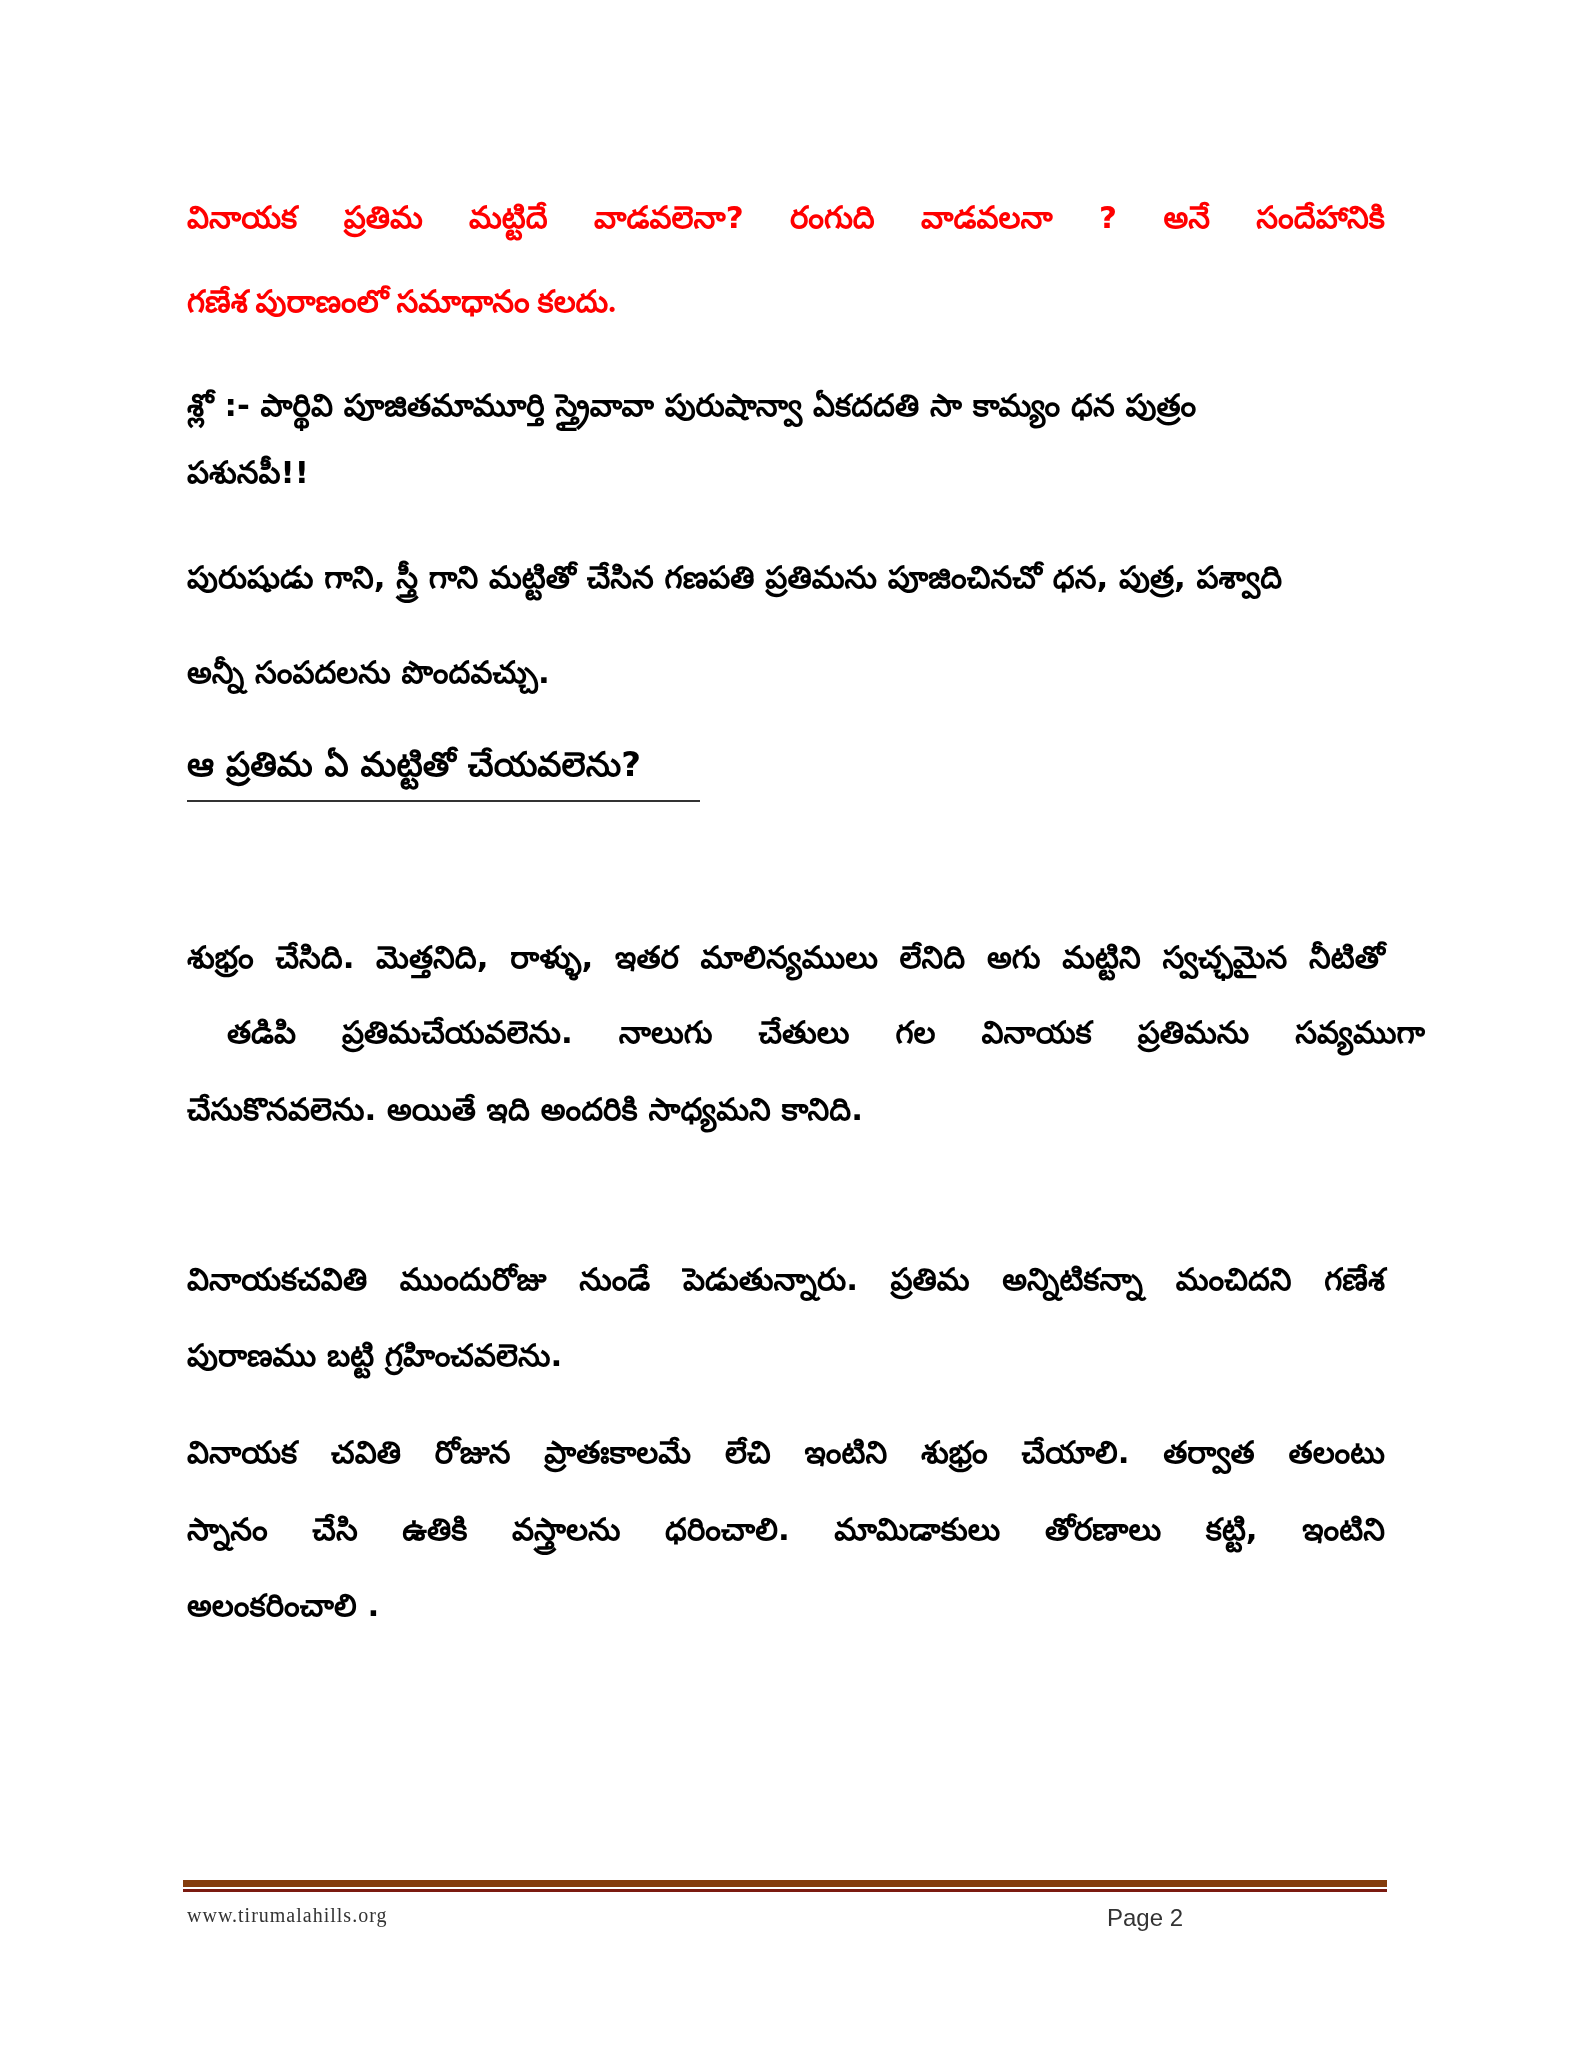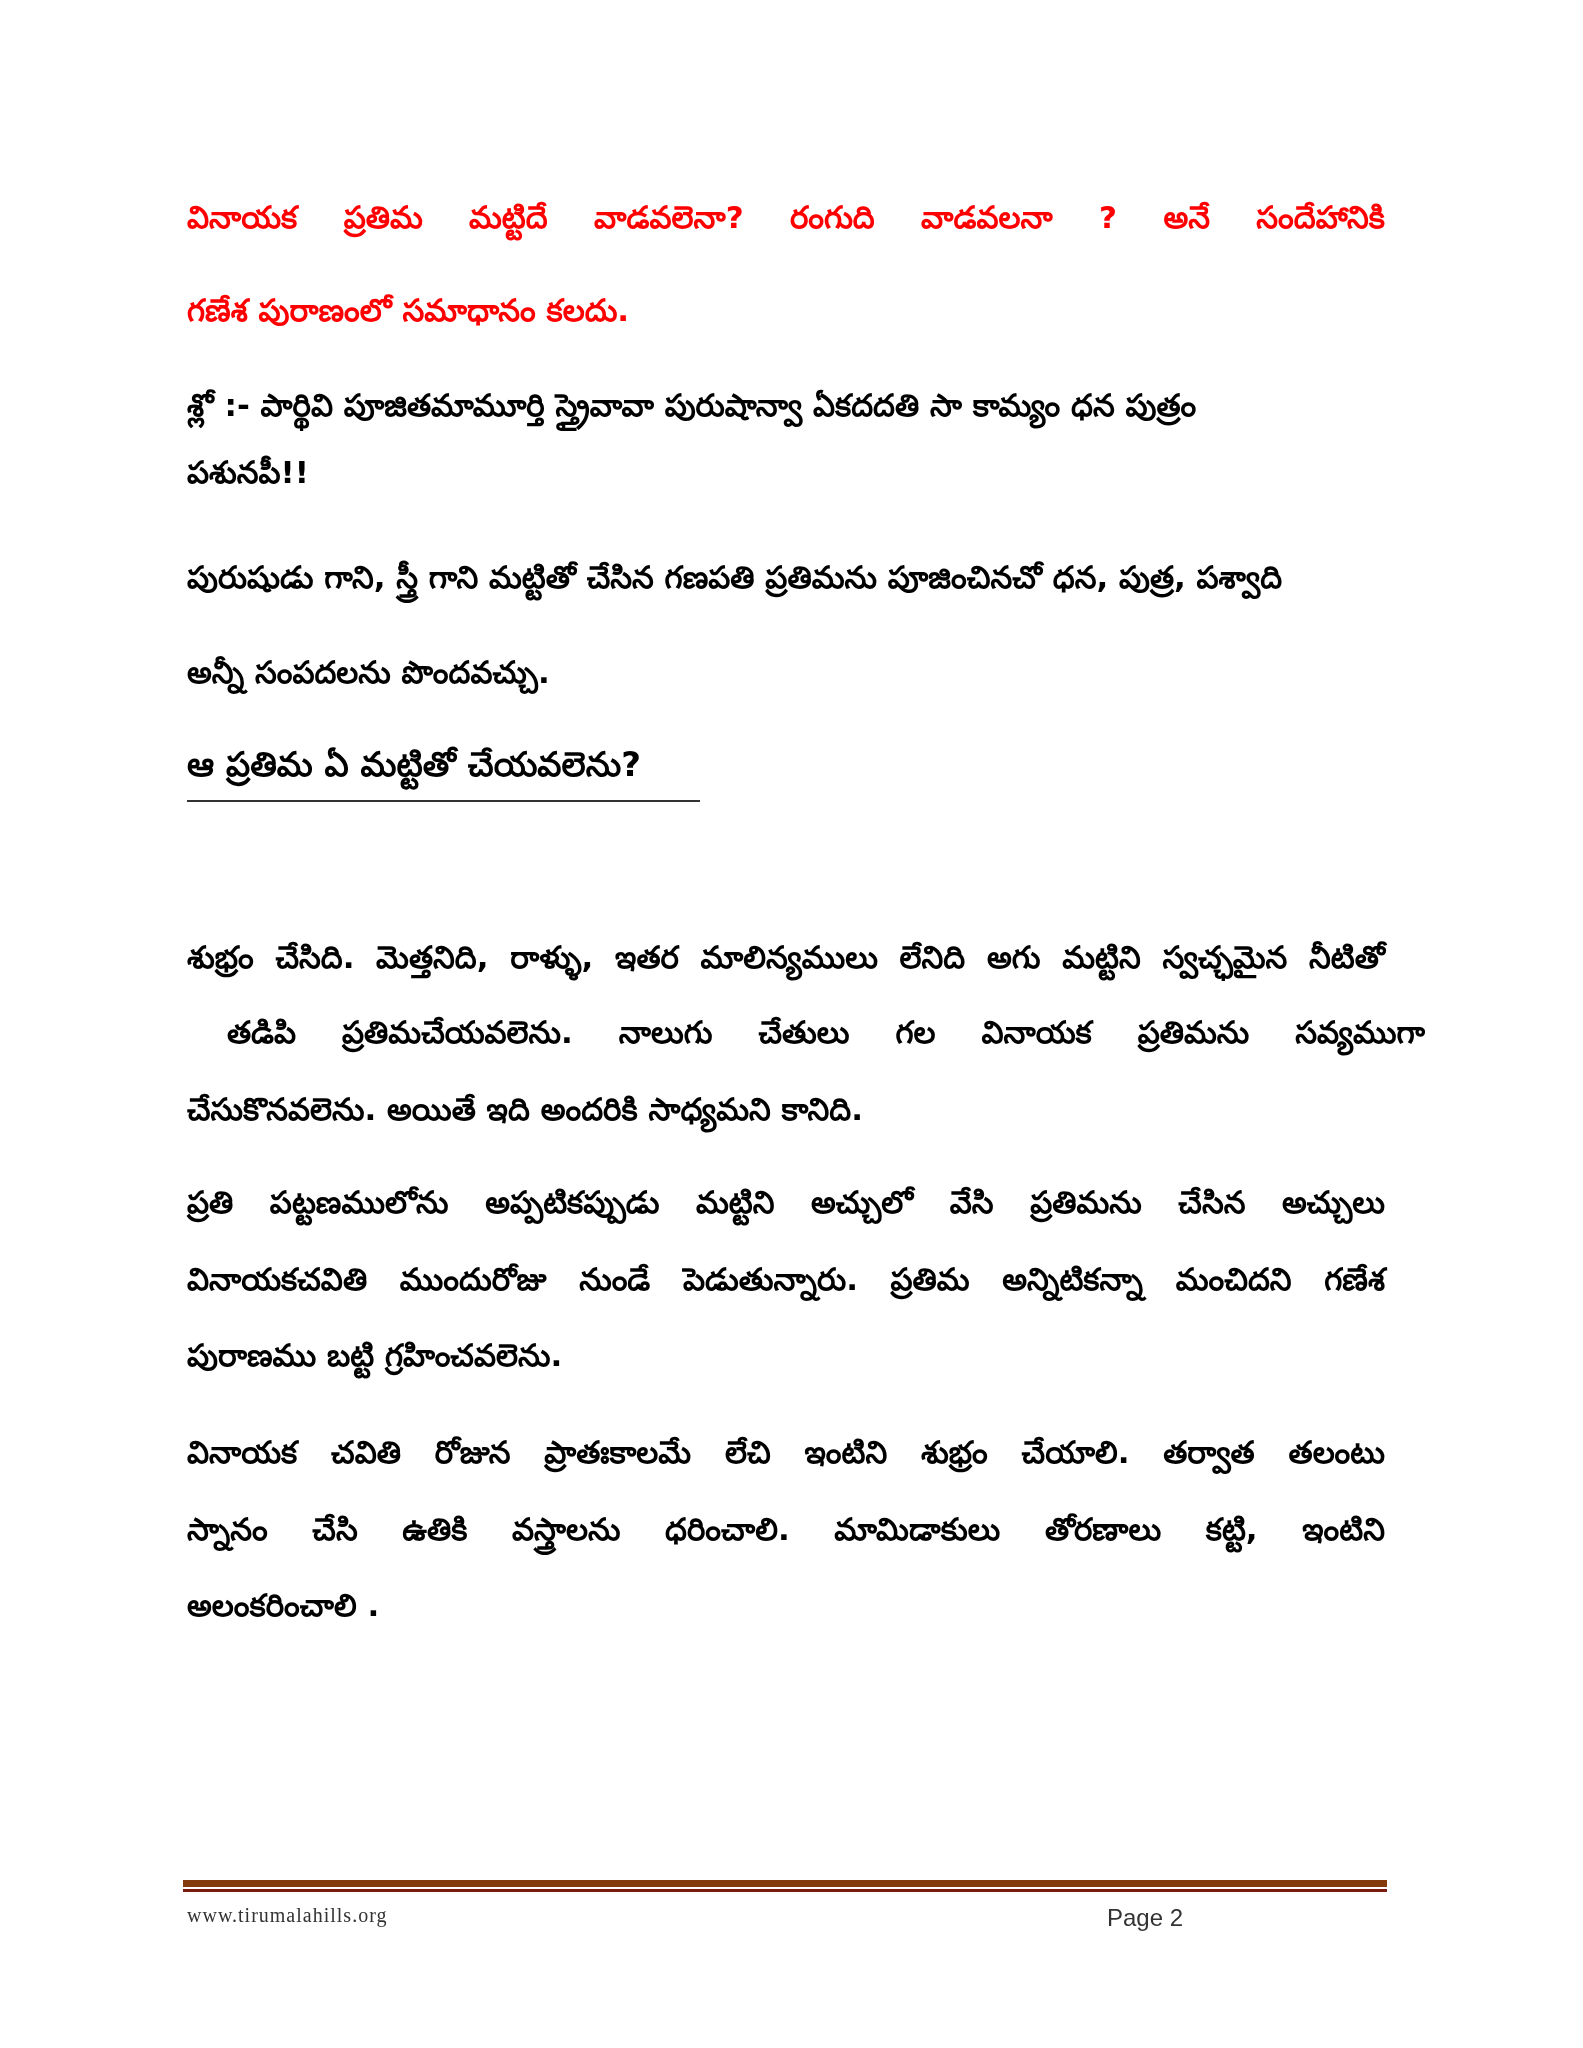--- a/index.html
+++ b/index.html
@@ -92,37 +92,36 @@
     font-size: 24px;
     color: #333333;
   }
 </style>
 </head>
 <body>
 
 <div class="page">
 
   <div class="line justify red bold" style="top:195px;">వినాయక ప్రతిమ మట్టిదే వాడవలెనా? రంగుది వాడవలనా ? అనే సందేహానికి</div>
-  <div class="line red bold" style="top:288px;">గణేశ పురాణంలో సమాధానం కలదు.</div>
+  <div class="line red bold" style="top:280px;font-family:Liberation Serif, serif;">గణేశ పురాణంలో సమాధానం కలదు.</div>
 
   <div class="line bold" style="top:383px;">శ్లో :- పార్థివి పూజితమామూర్తి స్త్రైవావా పురుషాన్వా ఏకదదతి సా కామ్యం ధన పుత్రం</div>
   <div class="line bold" style="top:450px;">పశునపీ!!</div>
 
   <div class="line bold" style="top:555px;">పురుషుడు గాని, స్త్రీ గాని మట్టితో చేసిన గణపతి ప్రతిమను పూజించినచో ధన, పుత్ర, పశ్వాది</div>
   <div class="line bold" style="top:630px;margin-top:20px;">అన్నీ సంపదలను పొందవచ్చు.</div>
 
   <div class="line heading" style="top:742px;">ఆ ప్రతిమ ఏ మట్టితో చేయవలెను?</div>
   <div class="heading-rule"></div>
 
 
   <div class="line justify bold" style="top:935px;">శుభ్రం చేసిది. మెత్తనిది, రాళ్ళు, ఇతర మాలిన్యములు లేనిది అగు మట్టిని స్వచ్ఛమైన నీటితో</div>
   <div class="line justify bold" style="top:1010px;margin-left:40px;">తడిపి ప్రతిమచేయవలెను. నాలుగు చేతులు గల వినాయక ప్రతిమను సవ్యముగా</div>
   <div class="line bold" style="top:1087px;">చేసుకొనవలెను. అయితే ఇది అందరికి సాధ్యమని కానిది.</div>
 
-  <div class="line justify bold" style="top:1180px;">ప్రతి పట్టణములోను అప్పటికప్పుడు మట్టిని అచ్చులో వేసి ప్రతిమను చేసిన అచ్చులు</div>
   <div class="line justify bold" style="top:1257px;">వినాయకచవితి ముందురోజు నుండే పెడుతున్నారు. ప్రతిమ అన్నిటికన్నా మంచిదని గణేశ</div>
   <div class="line bold" style="top:1333px;">పురాణము బట్టి గ్రహించవలెను.</div>
 
   <div class="line justify bold" style="top:1430px;">వినాయక చవితి రోజున ప్రాతఃకాలమే లేచి ఇంటిని శుభ్రం చేయాలి. తర్వాత తలంటు</div>
   <div class="line justify bold" style="top:1507px;">స్నానం చేసి ఉతికి వస్త్రాలను ధరించాలి. మామిడాకులు తోరణాలు కట్టి, ఇంటిని</div>
   <div class="line bold" style="top:1583px;">అలంకరించాలి .</div>
 
   <div class="footer-rule-thick"></div>
   <div class="footer-rule-thin"></div>
   <div class="footer-left">www.tirumalahills.org</div>

